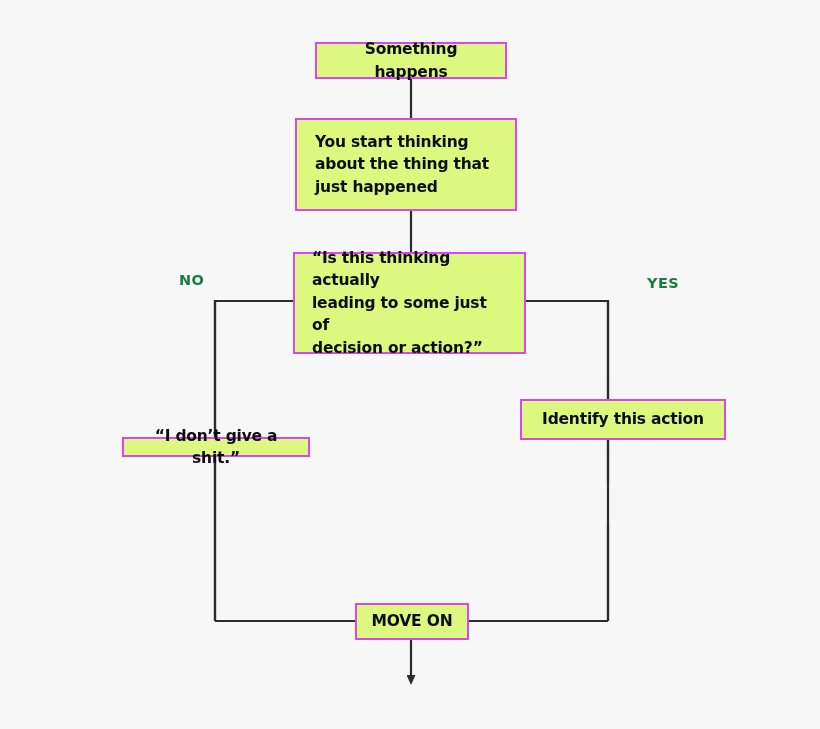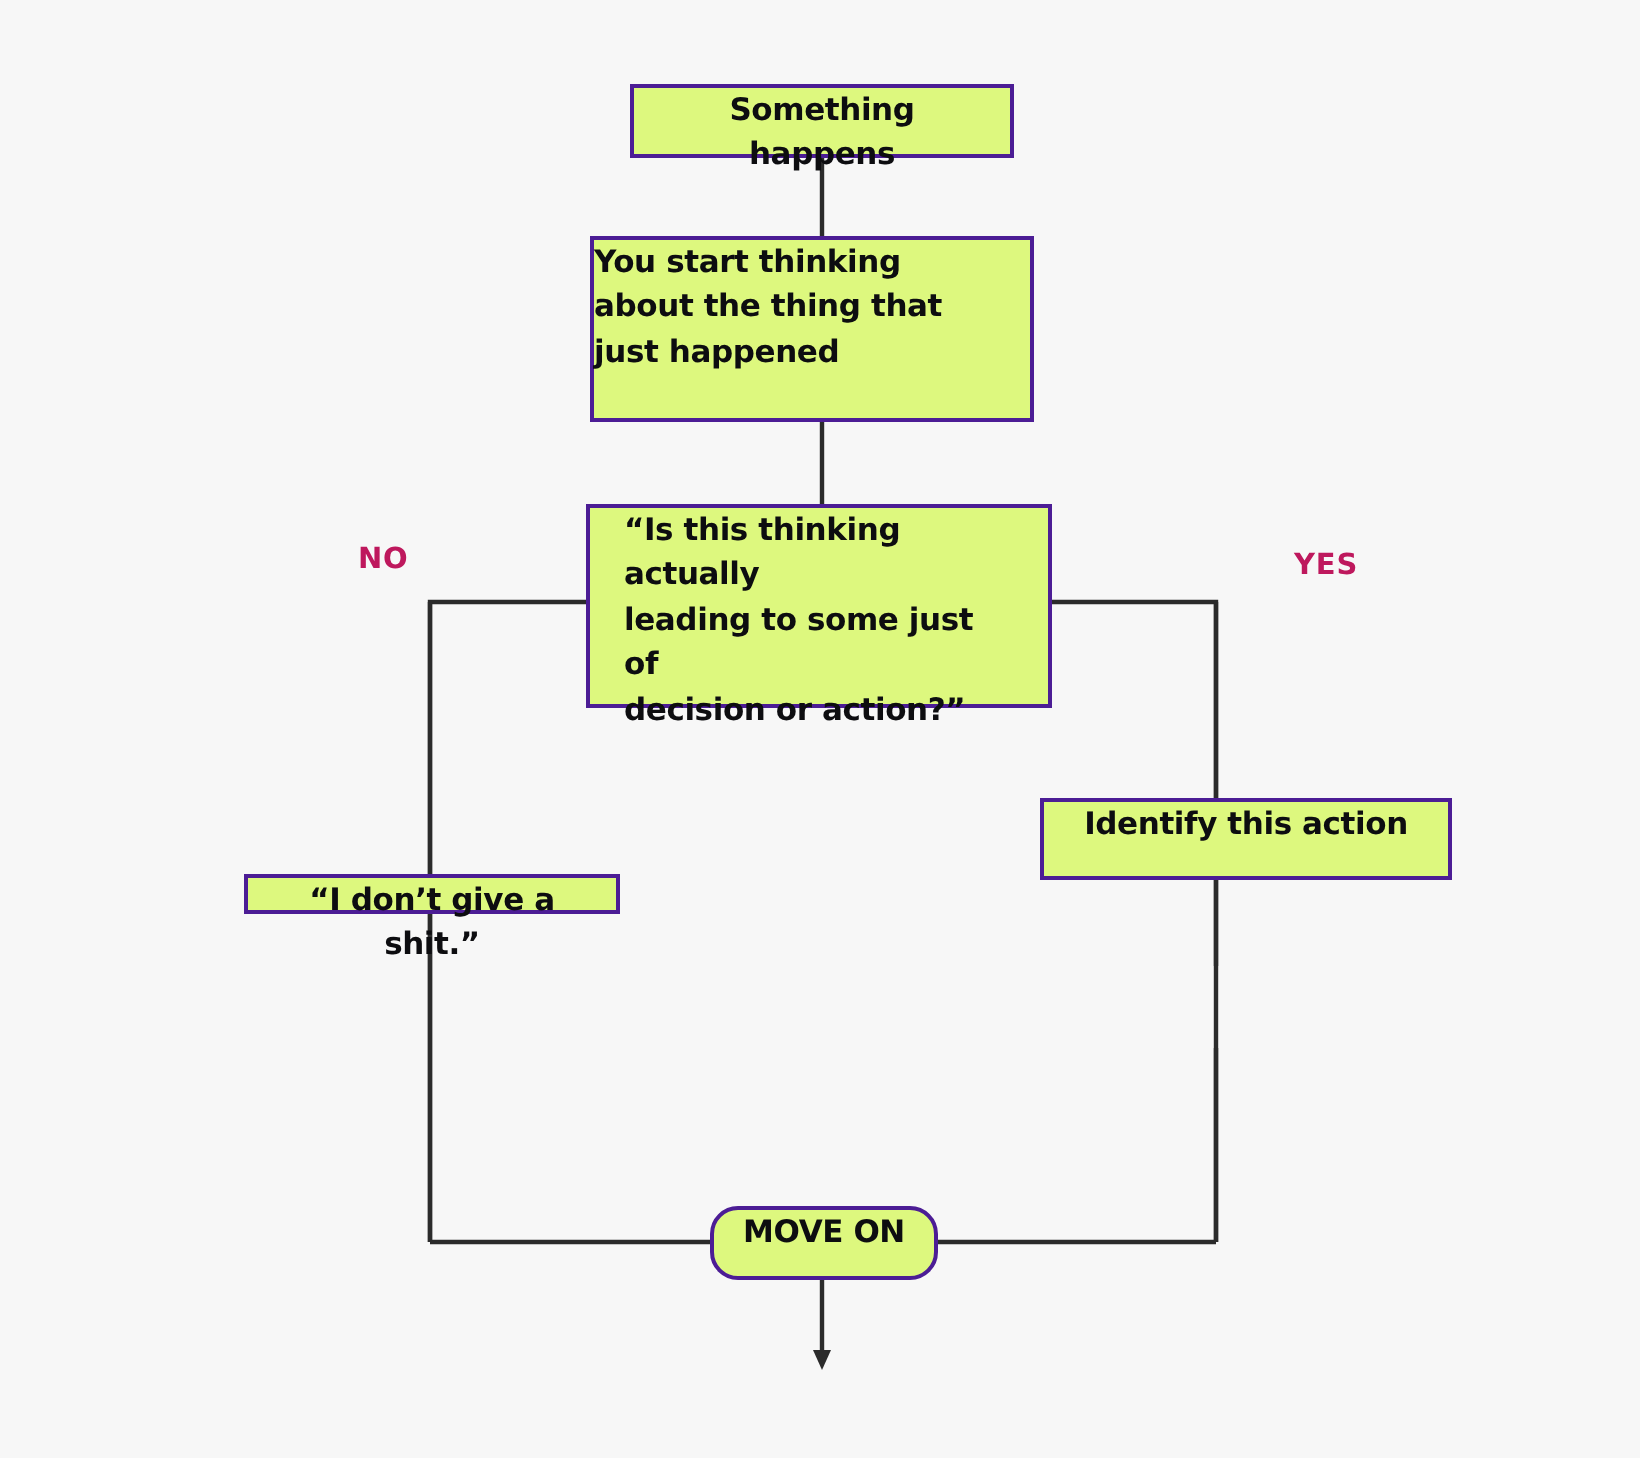--- a/index.html
+++ b/index.html
@@ -23,58 +23,59 @@
     left: 0;
     top: 0;
     width: 820px;
     height: 729px;
     pointer-events: none;
   }
   .node {
     position: absolute;
     box-sizing: border-box;
     background: #ddf87e;
-    border: 2px solid #4c1d95;
+    border: 2px solid #d946ef;
     color: #0d0d10;
     font-weight: bold;
     font-size: 15.5px;
     line-height: 1.45;
     letter-spacing: -0.2px;
     display: flex;
+    align-items: center;
     z-index: 2;
   }
   .node.center {
     justify-content: center;
     text-align: center;
   }
   .node.left {
     justify-content: flex-start;
     text-align: left;
   }
   .node .txt {
     display: block;
     white-space: pre-line;
   }
   .branch-label {
     position: absolute;
-    color: #be185d;
+    color: #15803d;
     font-weight: bold;
     font-size: 14.5px;
     letter-spacing: 0.4px;
     z-index: 2;
   }
 
   
   #node-start        { left: 315px; top: 42px;  width: 192px; height: 37px;  padding: 0 14px; }
-  #node-thinking     { left: 295px; top: 118px; width: 222px; height: 93px;  padding: 0 0; }
+  #node-thinking     { left: 295px; top: 118px; width: 222px; height: 93px;  padding: 0 18px; }
   #node-decision     { left: 293px; top: 252px; width: 233px; height: 102px; padding: 0 17px; }
   #node-identify     { left: 520px; top: 399px; width: 206px; height: 41px;  padding: 0 12px; }
   #node-stfu         { left: 520px; top: 483px; width: 178px; height: 41px;  padding: 0 12px; }
   #node-dontcare     { left: 122px; top: 437px; width: 188px; height: 20px;  padding: 0 12px; }
-  #node-moveon       { left: 355px; top: 603px; width: 114px; height: 37px;  padding: 0 12px; border-radius: 14px; }
+  #node-moveon       { left: 355px; top: 603px; width: 114px; height: 37px;  padding: 0 12px; }
 </style>
 </head>
 <body>
 
 <div id="flowchart">
 
   <svg class="edges" viewBox="0 0 820 729" width="820" height="729" aria-hidden="true">
     <defs>
       <marker id="arrowhead" markerWidth="10" markerHeight="9" refX="1" refY="4.5" orient="auto" markerUnits="userSpaceOnUse">
         <path d="M0,0 L10,4.5 L0,9 Z" fill="#2b2b2b"></path>

